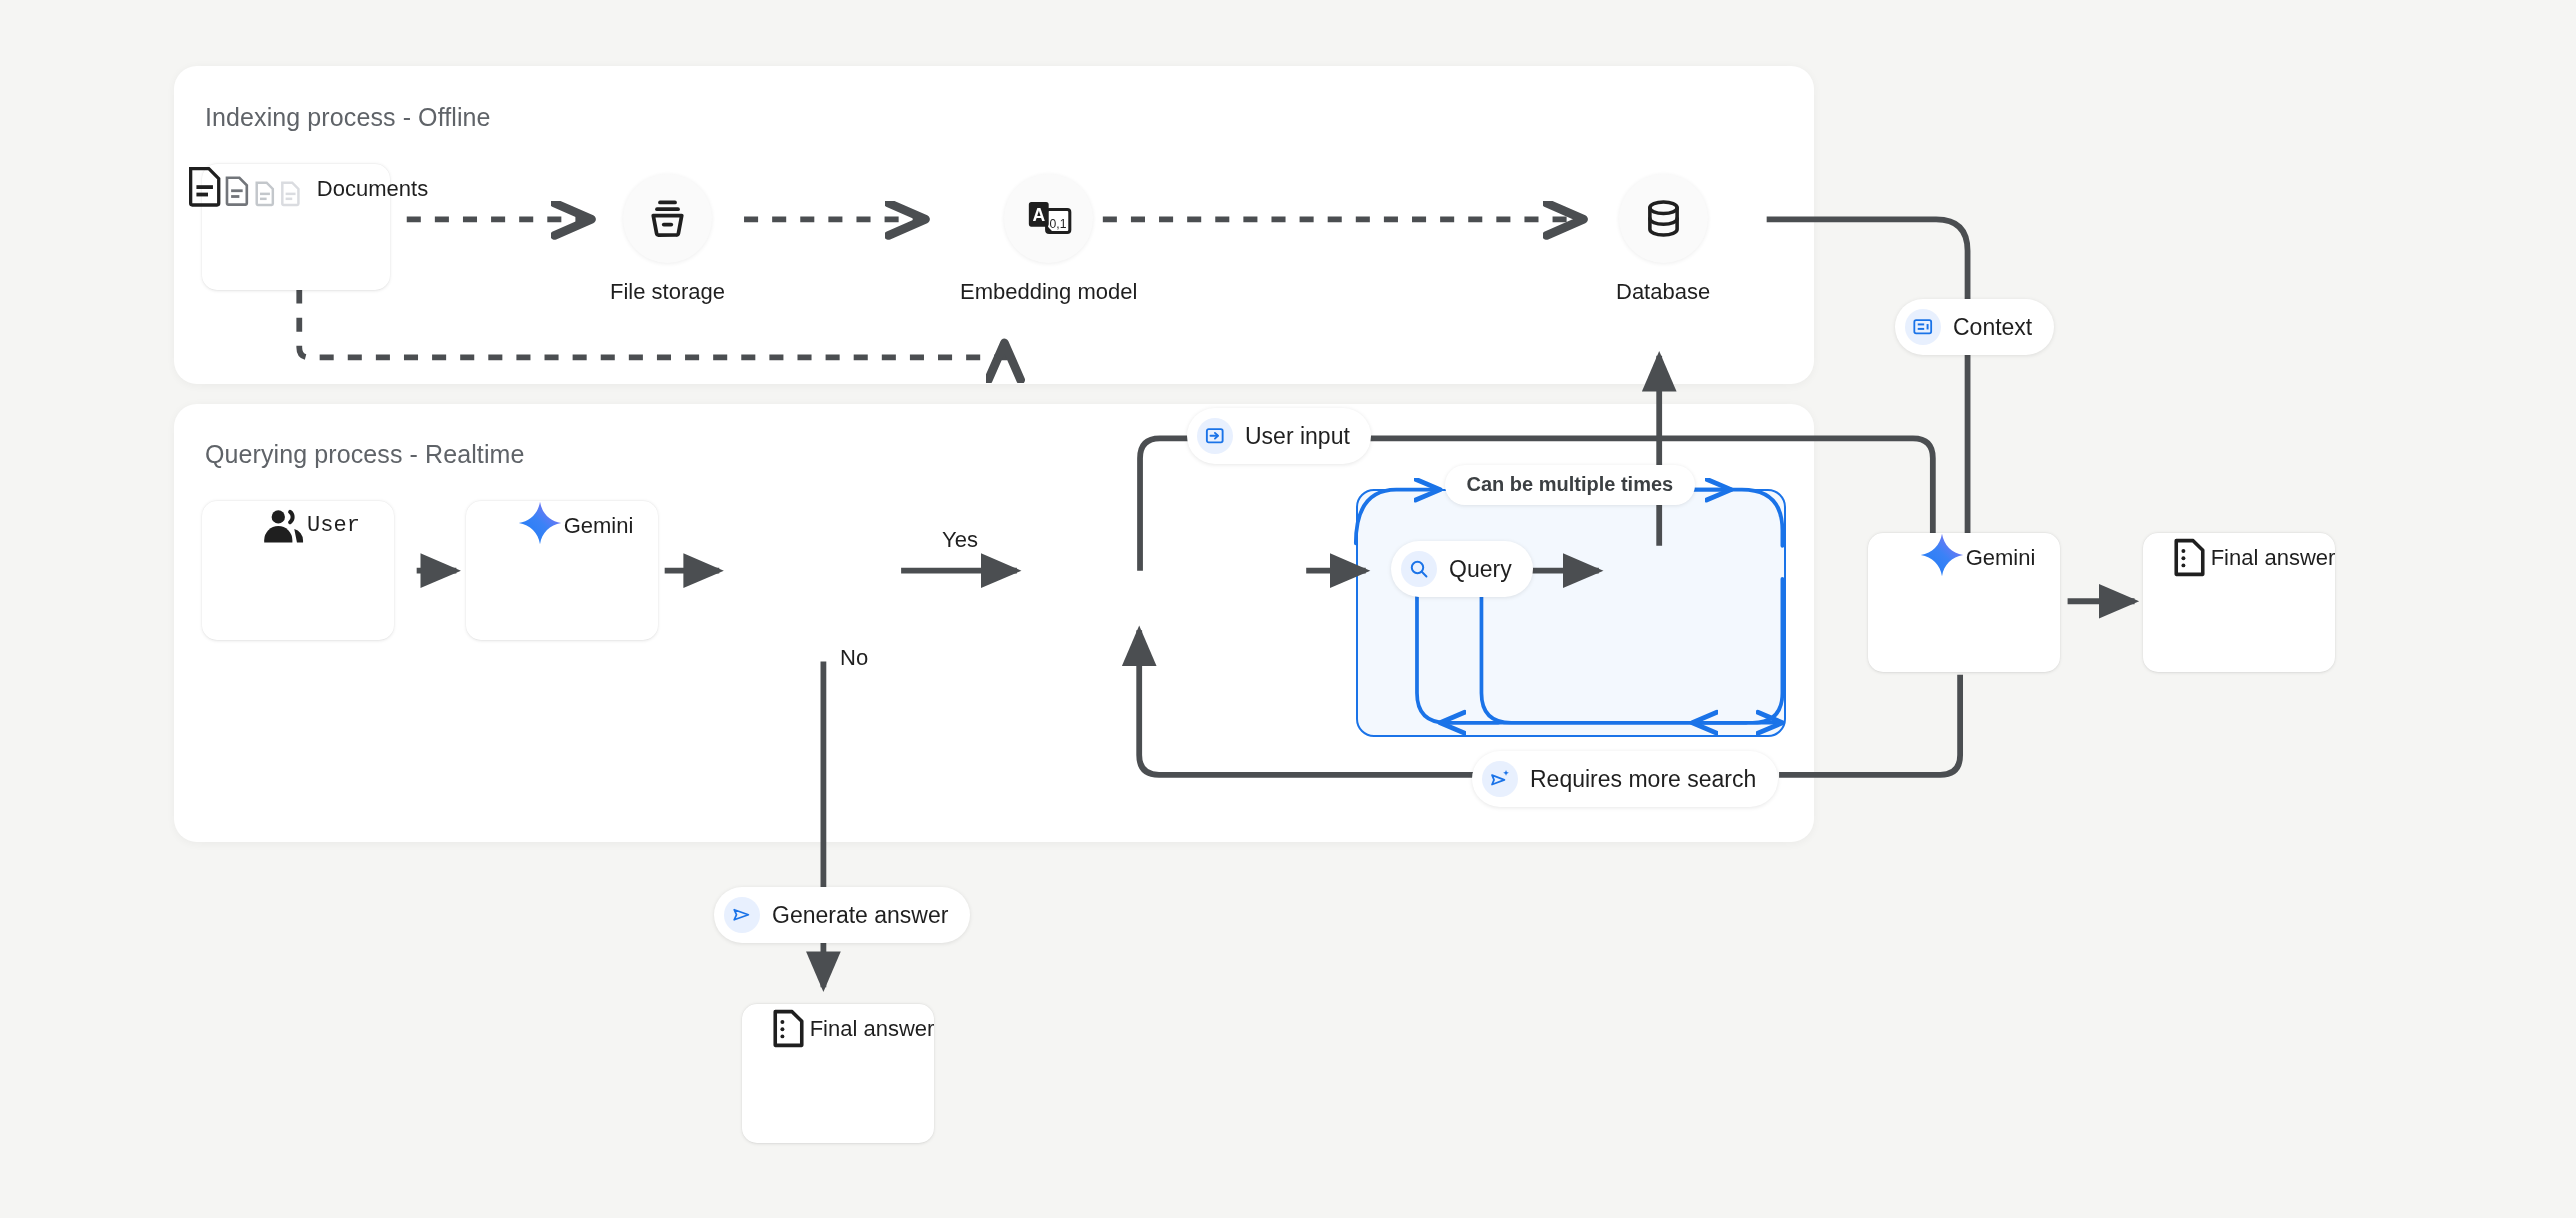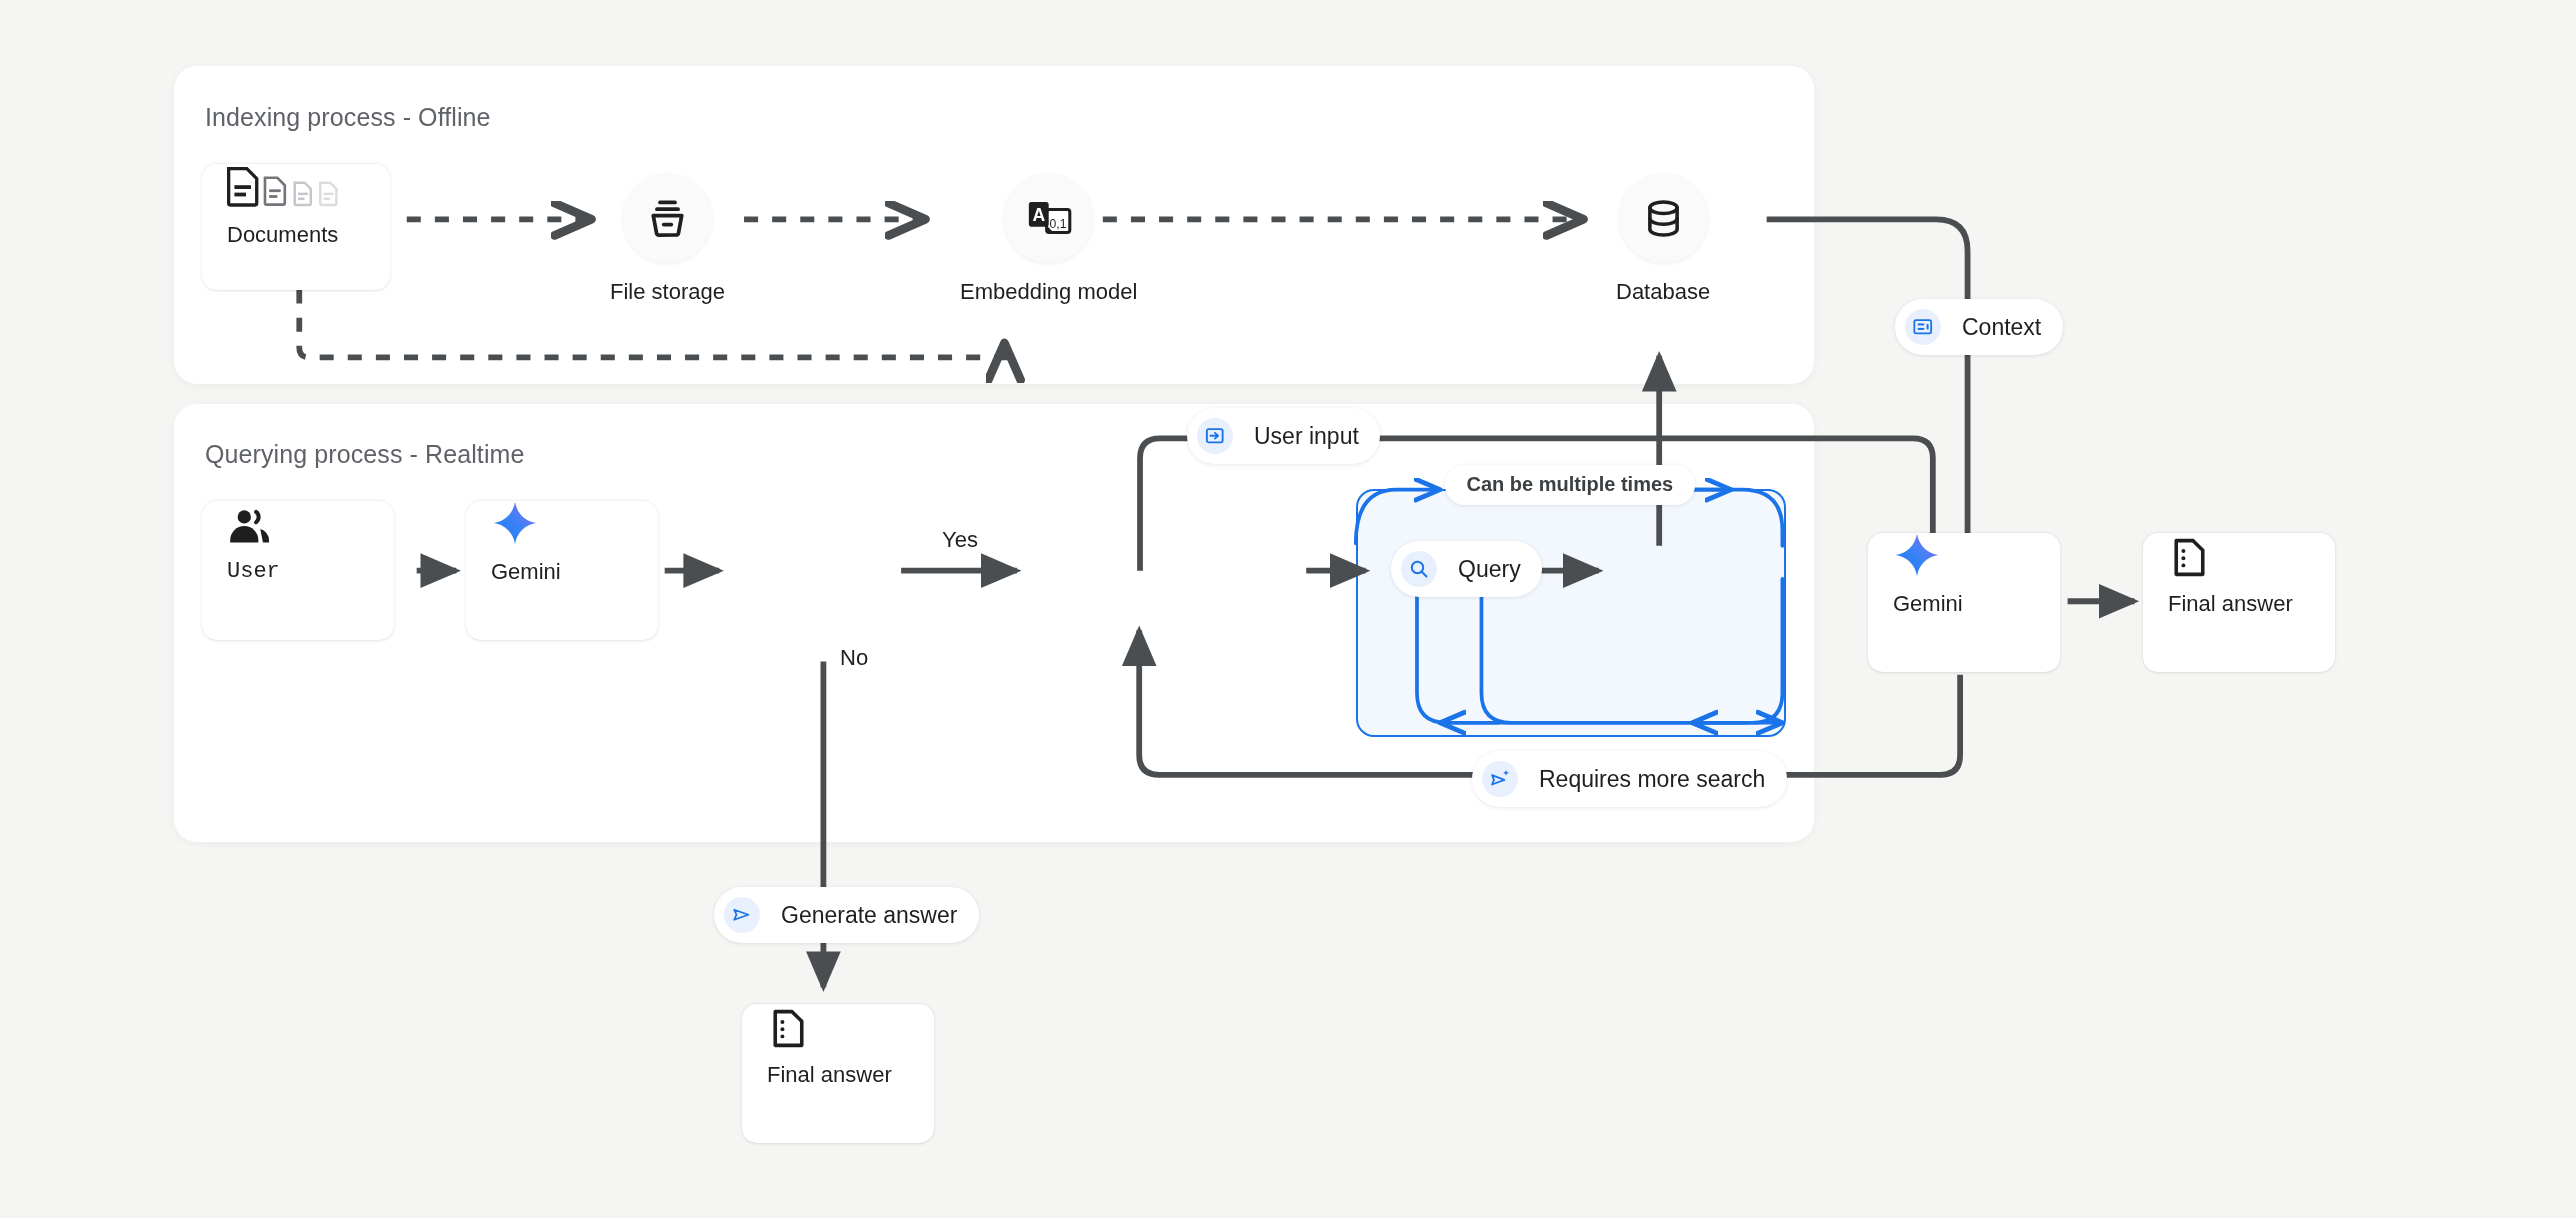--- a/index.html
+++ b/index.html
@@ -21,36 +21,36 @@
                white-space:nowrap;}
   #title-indexing{left:162px;top:103px;}
   #title-querying{left:162px;top:440px;}
 
   
   #wires{position:absolute;left:0;top:0;width:2576px;height:1219px;pointer-events:none;}
 
   
   .card{position:absolute;background:#fff;border-radius:15px;
         box-shadow:0 0.8px 3.3px rgba(0,0,0,.10), 0 0 0 0.4px rgba(0,0,0,.03);
-        display:flex;flex-direction:column;
+        display:flex;flex-direction:row;justify-content:center;
         padding-left:25px;box-sizing:border-box;}
   .card .ico{height:46px;display:flex;align-items:flex-end;}
   .card .cap{font-size:22px;color:#1f1f1f;margin-top:11.6px;white-space:nowrap;}
 
   
   .circ-node{position:absolute;display:flex;flex-direction:column;align-items:center;}
   .circ{width:89px;height:89px;border-radius:50%;background:#fafafa;
         box-shadow:0 0.8px 4.1px rgba(0,0,0,.07);
         display:flex;align-items:center;justify-content:center;}
   .circ-cap{margin-top:15px;font-size:22px;color:#1f1f1f;white-space:nowrap;text-align:center;line-height:1.25;}
 
   
   .pill{position:absolute;background:#fff;border-radius:826px;
         box-shadow:0 0.8px 4.1px rgba(0,0,0,.10);
-        display:flex;align-items:center;gap:21px;
+        display:flex;align-items:center;gap:12px;
         padding:10px 21.5px 10px 10px;box-sizing:border-box;white-space:nowrap;}
   .pill .pico{width:36px;height:36px;border-radius:50%;background:#e8f0fe;
               display:flex;align-items:center;justify-content:center;flex:0 0 36px;}
   .pill .ptxt{font-size:23px;color:#1f1f1f;}
   .pill.plain{padding:8.3px 21.5px;}
   .pill.plain .ptxt{font-size:20px;color:#3c4043;}
 
   
   #diamond{position:absolute;left:704px;top:508px;width:149px;height:149px;}
   #diamond .dshape{position:absolute;left:0;top:0;width:149px;height:149px;

